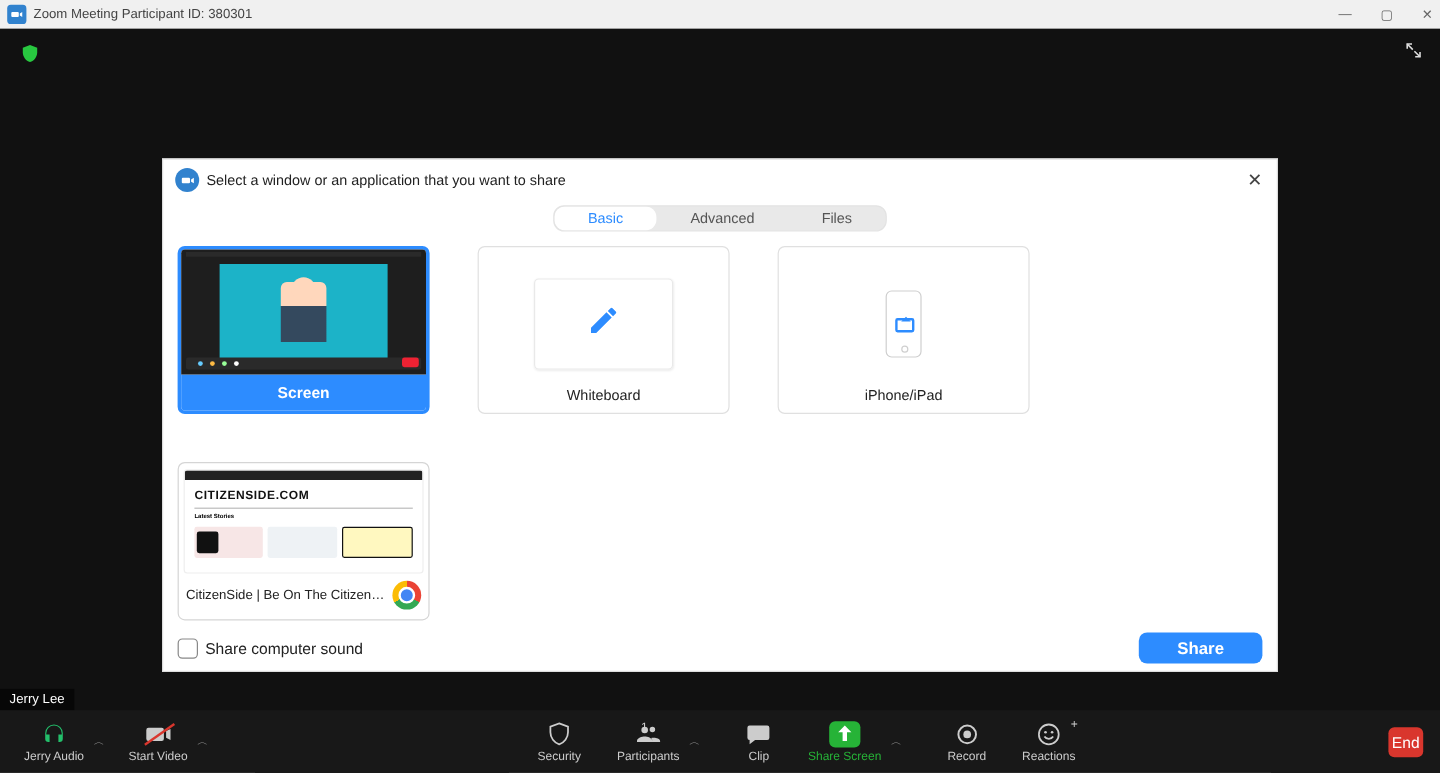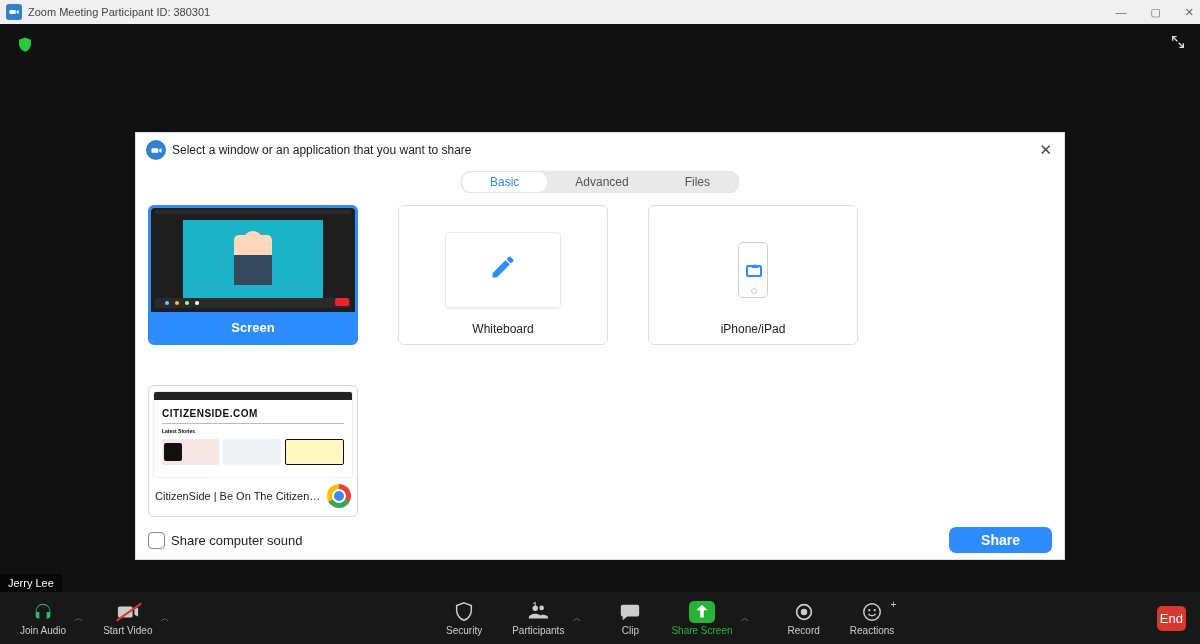--- a/index.html
+++ b/index.html
@@ -220,21 +220,21 @@
 </div>
 
 <div class="controls">
   <div class="left-group">
     <div class="ctrl headphones">
       <div class="icn">
           <svg viewBox="0 0 24 24">
             <path d="M12 3a8 8 0 00-8 8v5a3 3 0 003 3h1v-7H5v-1a7 7 0 0114 0v1h-3v7h1a3 3 0 003-3v-5a8 8 0 00-8-8z"></path>
           </svg>
         </div>
-      <div class="lbl">Join Audio</div>
+      <div class="lbl">Jerry Audio</div>
     </div>
     <div class="caret">︿</div>
 
     <div class="ctrl">
       <div class="icn" style="position:relative">
         <svg viewBox="0 0 24 24">
             <path d="M3 6h12a2 2 0 012 2v8a2 2 0 01-2 2H3a2 2 0 01-2-2V8a2 2 0 012-2zm16 3l4-2v10l-4-2V9z"></path>
           </svg>
         <div class="slash"></div>
       </div>

